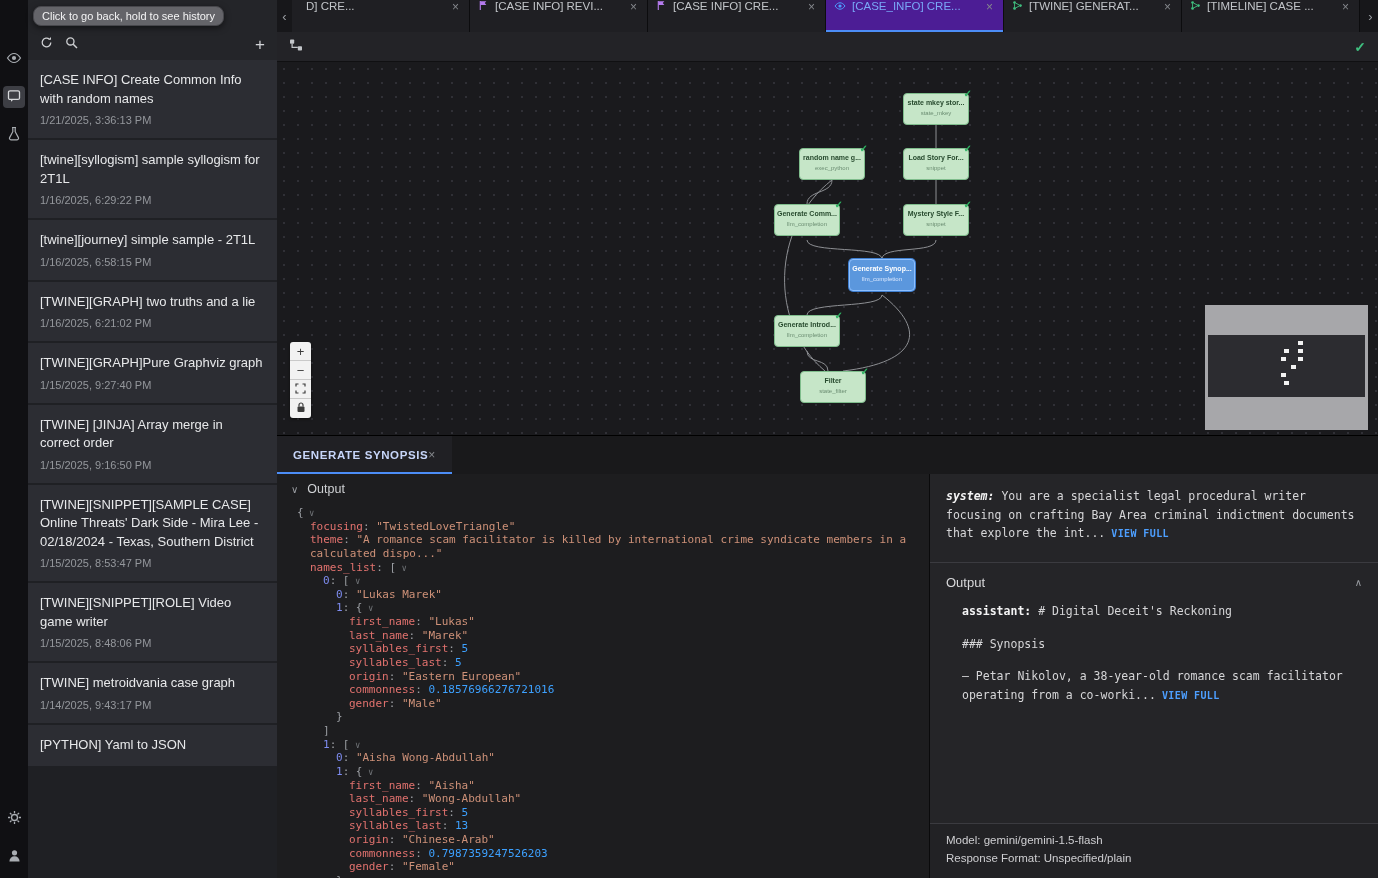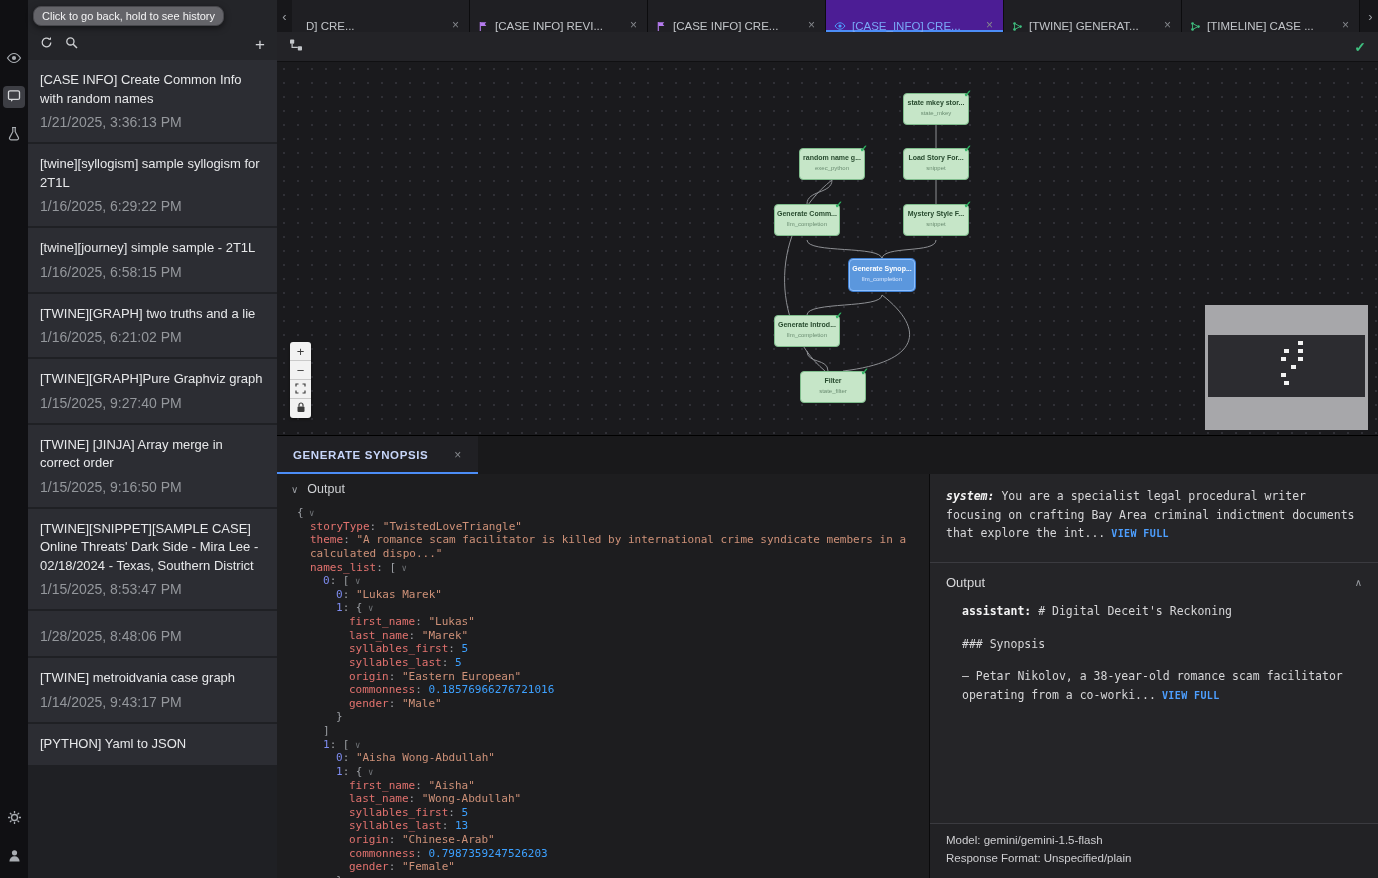--- a/index.html
+++ b/index.html
@@ -24,30 +24,30 @@
   .sidebar-header { height:28px; padding:7px 12px 0; font-size:13.5px; color:#8d9196; }
   .tooltip { position:absolute; top:6px; left:5px; z-index:5; background:#646469;
              border:1px solid #47474c; color:#f4f4f5; font-size:11px; padding:3px 8px;
              border-radius:8px; white-space:nowrap; box-shadow:0 2px 6px rgba(0,0,0,.5); }
   .sidebar-toolbar { height:32px; display:flex; align-items:center; gap:12px; padding:0 12px; }
   .tool-btn { background:none; border:none; cursor:pointer; display:flex; align-items:center; }
   .add-btn { margin-left:auto; color:#d2d4d7; font-size:17px; line-height:1; background:none; border:none; cursor:pointer; }
   .prompt-list { flex:1; overflow:hidden; display:flex; flex-direction:column; gap:2px; background:#1f2024; }
   .prompt-item { background:#2c2d33; padding:11px 12px 12px; cursor:pointer; }
   .prompt-title { font-size:13px; line-height:18.5px; color:#e7e8ea; }
-  .prompt-time { font-size:14px; color:#94979c; margin-top:6px; }
+  .prompt-time { font-size:11px; color:#94979c; margin-top:6px; }
 
   
   .main { flex:1; display:flex; flex-direction:column; min-width:0; }
 
   
   .tab-bar { height:32px; background:#17171a; display:flex; align-items:stretch; flex:none; }
   .tab-scroll { width:15px; background:none; border:none; color:#9a9da2; font-size:13px; cursor:pointer; flex:none; }
   .tabs { display:flex; overflow:hidden; flex:1; }
-  .tab { width:178px; flex:none; display:flex; align-items:flex-end; gap:6px; padding:0 8px;
+  .tab { width:178px; flex:none; display:flex; align-items:flex-start; gap:6px; padding:0 8px;
          background:#1f1f23; border-right:1px solid #0c0c0e; font-size:11.5px; color:#c2c5c9;
          cursor:pointer; white-space:nowrap; }
   .tab.active { background:#4c1d95; color:#79a8f7; box-shadow:inset 0 -2px 0 #4c8df6; }
   .tab-icon { display:flex; align-items:center; flex:none; }
   .tab-label { overflow:hidden; text-overflow:ellipsis; flex:1; }
   .tab-close { margin-left:auto; color:#84878c; font-size:12px; flex:none; padding:0 2px; }
 
   
   .canvas-toolbar { height:30px; background:#232327; border-bottom:1px solid #101012;
                     display:flex; align-items:center; justify-content:space-between;
@@ -78,21 +78,21 @@
 
   .minimap { position:absolute; left:928px; top:243px; width:163px; height:125px;
              background:#a7a7aa; cursor:pointer; }
   .minimap-viewport { position:absolute; left:3px; top:30px; width:157px; height:62px; background:#2c2c30; }
   .mini-node { position:absolute; width:5px; height:4px; background:#f2f2f2; }
 
   
   .bottom-panel { height:443px; flex:none; display:flex; flex-direction:column;
                   border-top:1px solid #000; background:#1d1d1f; }
   .panel-tabbar { height:38px; flex:none; background:#19191b; display:flex; align-items:stretch; }
-  .panel-tab { display:flex; align-items:center; gap:26px; padding:0 16px; background:#202024;
+  .panel-tab { display:flex; align-items:center; gap:0; padding:0 16px; background:#202024;
                color:#c7d6fa; font-size:11.5px; font-weight:bold; letter-spacing:.6px;
                box-shadow:inset 0 -2px 0 #4c8df6; cursor:pointer; }
   .panel-tab-close { color:#85888d; font-weight:normal; font-size:12px; }
 
   .panel-body { flex:1; display:flex; min-height:0; }
 
   .output-left { width:653px; flex:none; border-right:1px solid #0a0a0b; background:#1d1d1f;
                  display:flex; flex-direction:column; min-height:0; }
   .output-header { height:30px; flex:none; display:flex; align-items:center; gap:9px;
                    padding:0 14px; font-size:12.5px; color:#cfd1d4; }
@@ -212,21 +212,22 @@
         </div>
         <div class="prompt-item">
           <div class="prompt-title">[TWINE] [JINJA] Array merge in correct order</div>
           <div class="prompt-time">1/15/2025, 9:16:50 PM</div>
         </div>
         <div class="prompt-item">
           <div class="prompt-title">[TWINE][SNIPPET][SAMPLE CASE] Online Threats' Dark Side - Mira Lee - 02/18/2024 - Texas, Southern District</div>
           <div class="prompt-time">1/15/2025, 8:53:47 PM</div>
         </div>
         <div class="prompt-item">
-          <div class="prompt-time">1/28/2025, 8:48:06 PM</div>
+          <div class="prompt-title">[TWINE][SNIPPET][ROLE] Video game writer</div>
+          <div class="prompt-time">1/15/2025, 8:48:06 PM</div>
         </div>
         <div class="prompt-item">
           <div class="prompt-title">[TWINE] metroidvania case graph</div>
           <div class="prompt-time">1/14/2025, 9:43:17 PM</div>
         </div>
         <div class="prompt-item">
           <div class="prompt-title">[PYTHON] Yaml to JSON</div>
         </div>
       </div>
   </aside>
@@ -396,21 +397,21 @@
       </div>
       <div class="panel-body">
 
         <div class="output-left">
           <div class="output-header">
             <span class="hdr-caret">∨</span>
             <span>Output</span>
           </div>
           <div class="json-view">
               <div class="jline" style="padding-left: 12px;"><span class="j-p">{</span><span class="j-c"> ∨</span></div>
-              <div class="jline" style="padding-left: 25px;"><span class="j-k">storyType</span><span class="j-p">: </span><span class="j-s">"TwistedLoveTriangle"</span></div>
+              <div class="jline" style="padding-left: 25px;"><span class="j-k">focusing</span><span class="j-p">: </span><span class="j-s">"TwistedLoveTriangle"</span></div>
               <div class="jline" style="padding-left: 25px;"><span class="j-k">theme</span><span class="j-p">: </span><span class="j-s">"A romance scam facilitator is killed by international crime syndicate members in a calculated dispo..."</span></div>
               <div class="jline" style="padding-left: 25px;"><span class="j-k">names_list</span><span class="j-p">: [</span><span class="j-c"> ∨</span></div>
               <div class="jline" style="padding-left: 38px;"><span class="j-x">0</span><span class="j-p">: [</span><span class="j-c"> ∨</span></div>
               <div class="jline" style="padding-left: 51px;"><span class="j-x">0</span><span class="j-p">: </span><span class="j-s">"Lukas Marek"</span></div>
               <div class="jline" style="padding-left: 51px;"><span class="j-x">1</span><span class="j-p">: {</span><span class="j-c"> ∨</span></div>
               <div class="jline" style="padding-left: 64px;"><span class="j-k">first_name</span><span class="j-p">: </span><span class="j-s">"Lukas"</span></div>
               <div class="jline" style="padding-left: 64px;"><span class="j-k">last_name</span><span class="j-p">: </span><span class="j-s">"Marek"</span></div>
               <div class="jline" style="padding-left: 64px;"><span class="j-k">syllables_first</span><span class="j-p">: </span><span class="j-n">5</span></div>
               <div class="jline" style="padding-left: 64px;"><span class="j-k">syllables_last</span><span class="j-p">: </span><span class="j-n">5</span></div>
               <div class="jline" style="padding-left: 64px;"><span class="j-k">origin</span><span class="j-p">: </span><span class="j-s">"Eastern European"</span></div>

